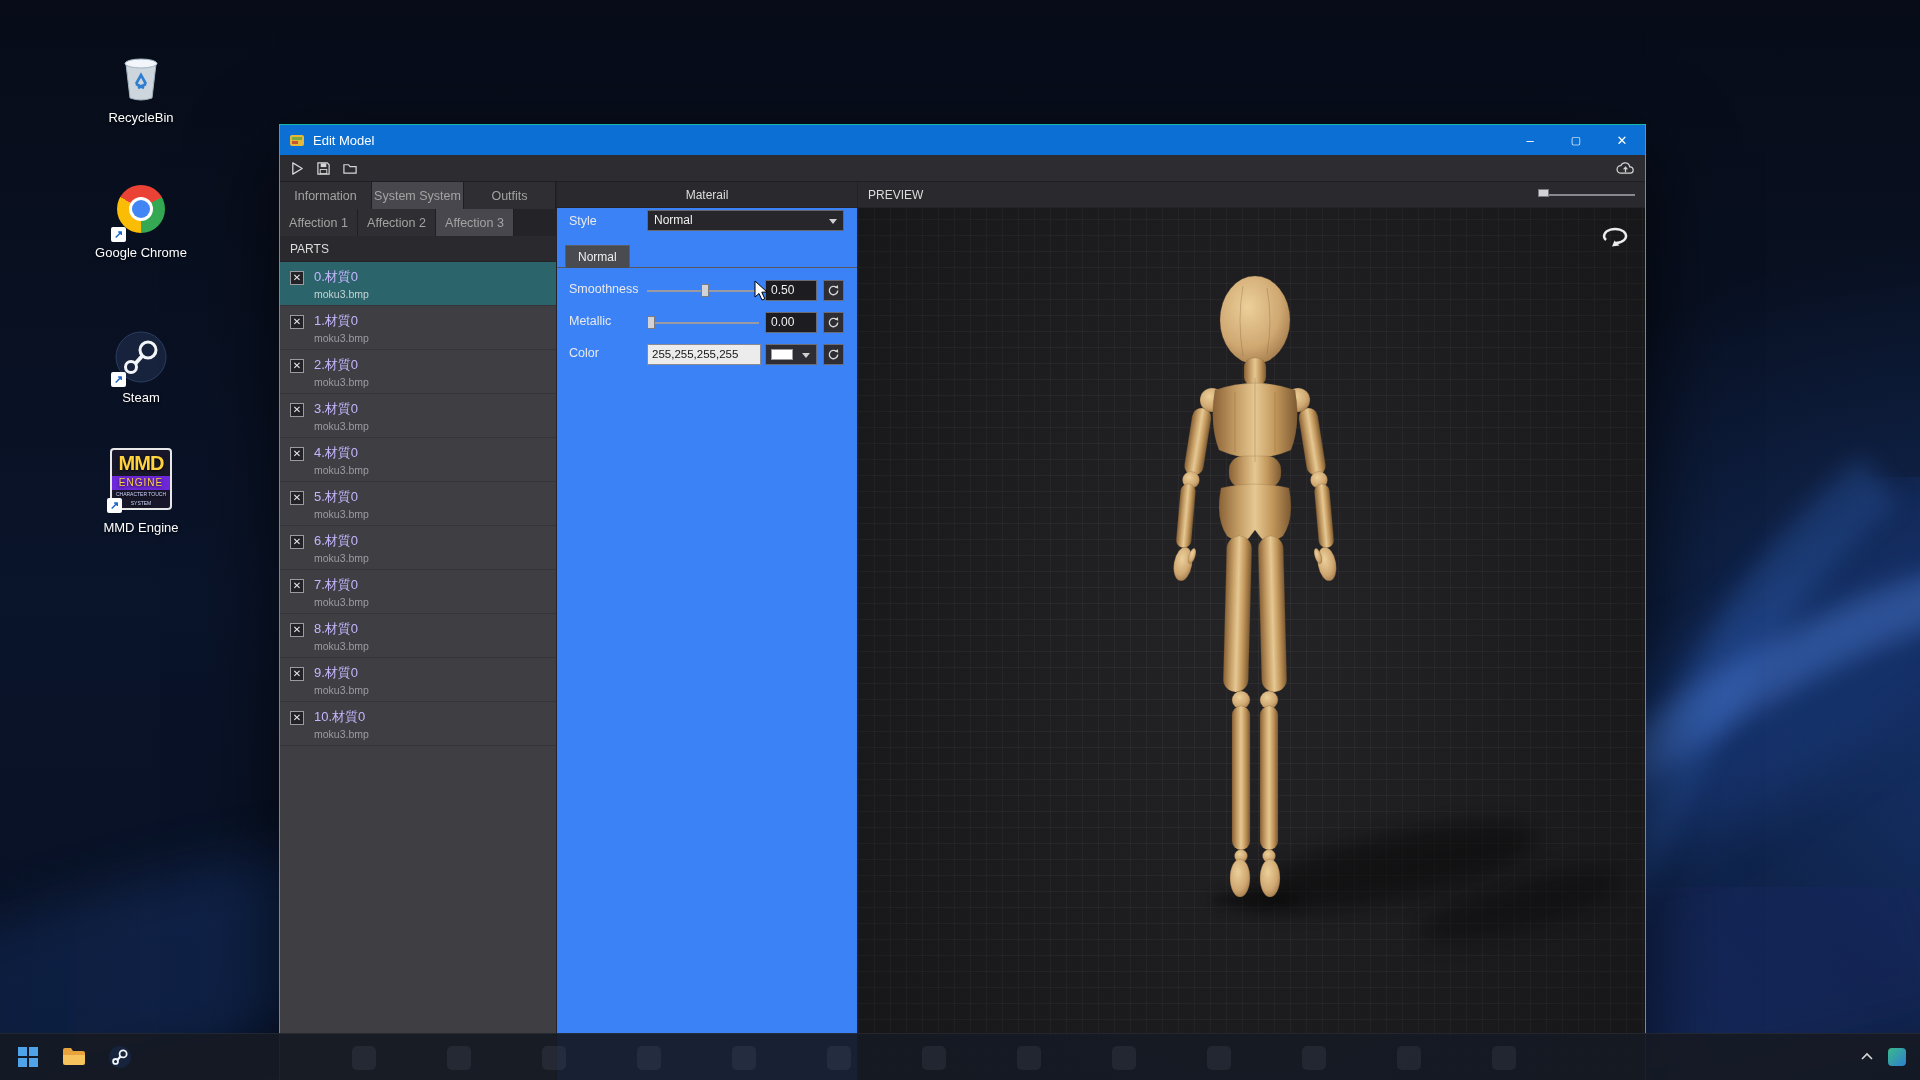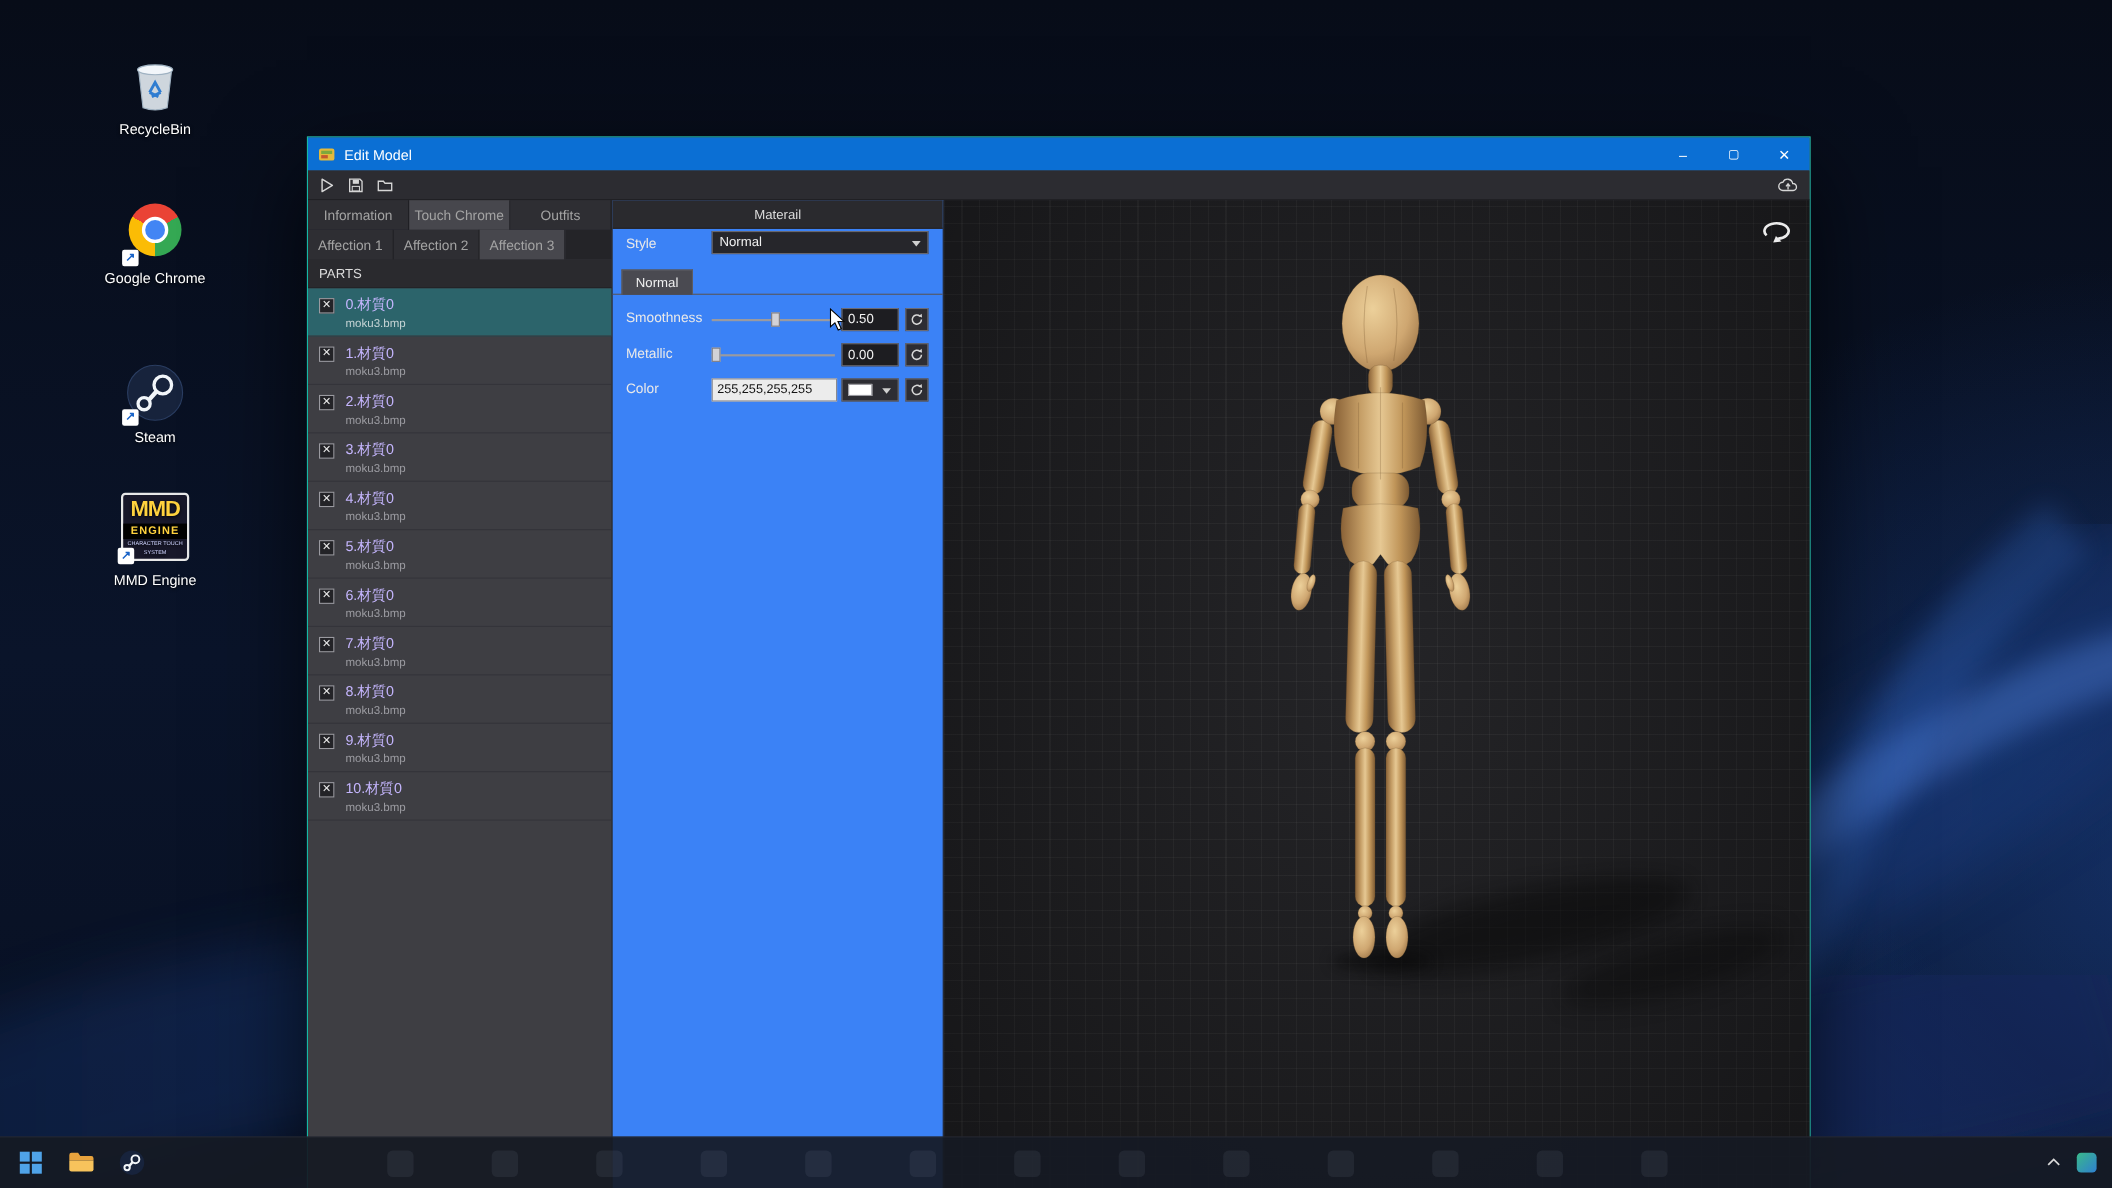--- a/index.html
+++ b/index.html
@@ -16,21 +16,21 @@
   .desktop-icon{position:absolute;left:85px;width:112px;text-align:center;color:#fff;font-size:13px;text-shadow:0 1px 3px rgba(0,0,0,.9);cursor:default}
   .di-art{width:54px;height:54px;margin:0 auto;position:relative}
   .di-label{margin-top:6px;line-height:15px}
   .shortcut-badge{position:absolute;left:-3px;bottom:-3px;width:15px;height:15px;background:#fff;border-radius:2px;color:#1a64c8;font-size:11px;line-height:15px;font-weight:bold;text-shadow:none}
   .chrome-ball{width:48px;height:48px;margin:3px auto;border-radius:50%;position:relative;
     background:conic-gradient(from -60deg,#ea4335 0 120deg,#34a853 120deg 240deg,#fbbc05 240deg 360deg)}
   .chrome-ball::before{content:"";position:absolute;left:50%;top:50%;width:24px;height:24px;transform:translate(-50%,-50%);background:#fff;border-radius:50%}
   .chrome-ball::after{content:"";position:absolute;left:50%;top:50%;width:18px;height:18px;transform:translate(-50%,-50%);background:#4285f4;border-radius:50%}
   .mmd-art{width:62px;height:62px;margin:-4px auto 0;background:#18182a;border:2px solid #e8e8e8;border-radius:4px;overflow:hidden;text-align:center}
   .mmd-t1{color:#ffd23e;font-weight:bold;font-size:20px;line-height:26px;letter-spacing:-1px}
-  .mmd-t2{background:#000000;color:#ffd23e;font-weight:bold;font-size:10px;line-height:14px;letter-spacing:1px}
+  .mmd-t2{background:#6d28d9;color:#ffd23e;font-weight:normal;font-size:10px;line-height:14px;letter-spacing:1px}
   .mmd-t3{color:#cfd4ff;font-size:5px;line-height:9px}
   
   .taskbar{position:absolute;left:0;right:0;bottom:0;height:47px;background:rgba(22,26,36,.93);border-top:1px solid rgba(255,255,255,.06);z-index:40}
   .tb-left{position:absolute;left:8px;top:3px;display:flex;gap:6px}
   .tb-btn{width:40px;height:40px;border-radius:6px;display:flex;align-items:center;justify-content:center}
   .ghosts{position:absolute;left:352px;top:12px;display:flex;gap:71px}
   .ghost{width:24px;height:24px;border-radius:5px;background:rgba(205,215,235,.07)}
   .tray{position:absolute;right:14px;top:0;height:100%;display:flex;align-items:center;gap:14px}
   
   .window{position:absolute;left:279px;top:124px;width:1367px;height:1009px;background:#3a3a3f;border:1px solid #14b8a6;box-shadow:0 28px 80px rgba(0,0,0,.7);display:flex;flex-direction:column;z-index:20}
@@ -201,21 +201,21 @@
         <path d="M10 12 v-5 M8 9 l2-2.4 2 2.4" fill="none" stroke="#d6d6d6" stroke-width="1.3"></path>
       </svg>
   </div>
 
   <div class="content">
 
     <div class="panel-l">
       <div class="tabs primary">
 
       <div class="tab">Information</div>
-          <div class="tab sel">Touch Chrome</div>
+          <div class="tab sel">System System</div>
           <div class="tab">Outfits</div>
         </div>
       <div class="tabs secondary">
 
       <div class="tab">Affection 1</div>
           <div class="tab">Affection 2</div>
           <div class="tab sel">Affection 3</div>
         </div>
       <div class="sec-header">PARTS</div>
       <div class="parts">
@@ -346,20 +346,27 @@
         <div class="reset-btn">
           <svg width="13" height="13" viewBox="0 0 14 14">
               <path d="M11.5 7 a4.5 4.5 0 1 1-1.4-3.25" fill="none" stroke="#d6d6d6" stroke-width="1.5"></path>
               <polygon points="11.7,1.2 12.1,5 8.6,3.7" fill="#d6d6d6"></polygon>
             </svg>
         </div>
       </div>
     </div>
 
     <div class="panel-r">
+      <div class="sec-header">
+        <span>PREVIEW</span>
+        <div class="pv-slider">
+          <div class="track"></div>
+          <div class="thumb" style="left: calc(3% - 4px);"></div>
+        </div>
+      </div>
       <div class="viewport">
 
         <div class="shadow-blob" style="left:383px;top:626px;width:300px;height:66px;transform:rotate(-12deg)"></div>
         <div class="shadow-blob" style="left:558px;top:673px;width:210px;height:48px;transform:rotate(-15deg);opacity:.8"></div>
         <div class="shadow-blob" style="left:353px;top:683px;width:90px;height:18px;filter:blur(6px)"></div>
 
         <svg class="figure" viewBox="0 0 280 632">
           <defs>
             <linearGradient id="woodH" x1="0" x2="1" y1="0" y2="0">
               <stop offset="0" stop-color="#8a6237"></stop>

